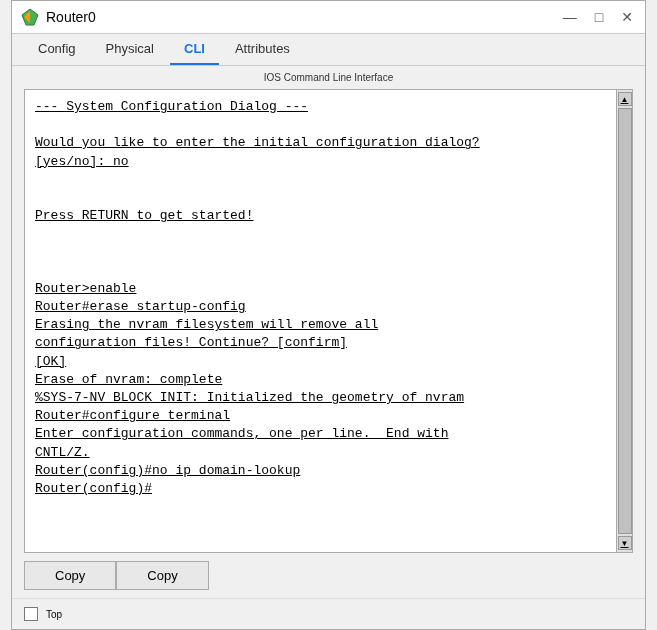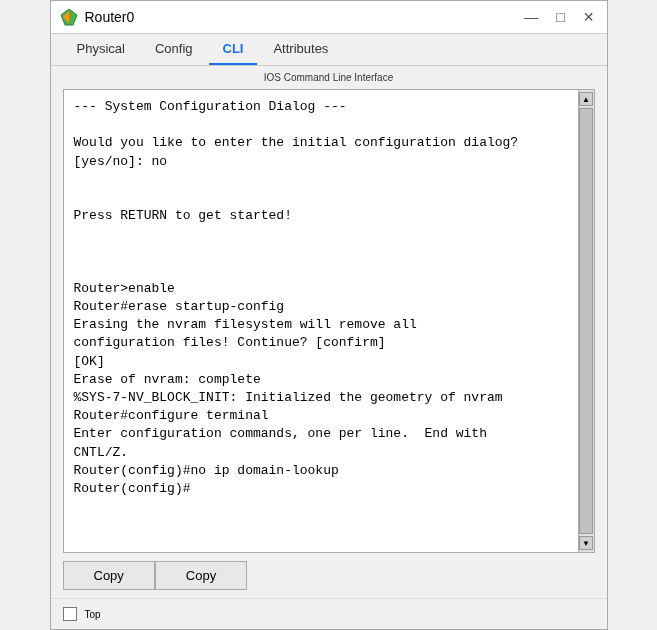--- a/index.html
+++ b/index.html
@@ -6,21 +6,21 @@
     body {
       font-family: Arial, sans-serif;
       background: #f0f0f0;
       display: flex;
       justify-content: center;
       align-items: center;
       width: 657px;
       height: 630px;
     }
     .window {
-      width: 558px;
+      width: 635px;
       height: 630px;
       background: #f0f0f0;
       border: 1px solid #aaa;
       display: flex;
       flex-direction: column;
     }
     .title-bar {
       background: #ffffff;
       display: flex;
       align-items: center;
@@ -84,20 +84,21 @@
       padding: 6px 0;
       background: #f0f0f0;
     }
     .terminal-area {
       flex: 1;
       margin: 0 12px;
       background: #fff;
       border: 1px solid #aaa;
       display: flex;
       overflow: hidden;
+      text-decoration: underline;
     }
     .terminal-content {
       flex: 1;
       overflow-y: auto;
       padding: 8px 10px;
       font-family: 'Courier New', Courier, monospace;
       font-size: 13px;
       color: #000;
       white-space: pre-wrap;
       word-break: break-all;
@@ -190,22 +191,22 @@
       <span class="title-text">Router0</span>
     </div>
     <div class="window-controls">
       <button class="win-btn">—</button>
       <button class="win-btn">□</button>
       <button class="win-btn">✕</button>
     </div>
   </div>
 
   <div class="tabs">
+    <button class="tab">Config</button>
     <button class="tab">Physical</button>
-    <button class="tab">Config</button>
     <button class="tab active">CLI</button>
     <button class="tab">Attributes</button>
   </div>
 
   <div class="cli-title">IOS Command Line Interface</div>
 
   <div class="terminal-area">
     <div class="terminal-content">--- System Configuration Dialog ---
 
 Would you like to enter the initial configuration dialog?

